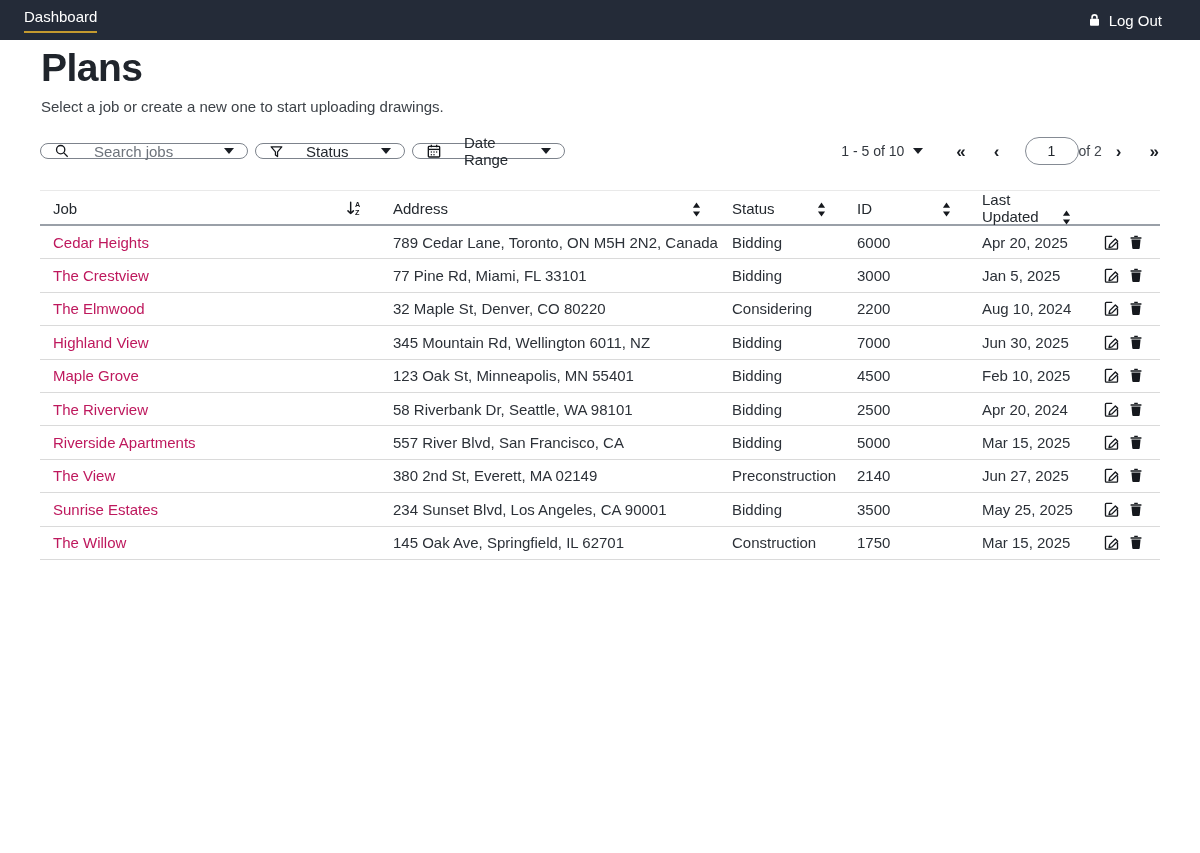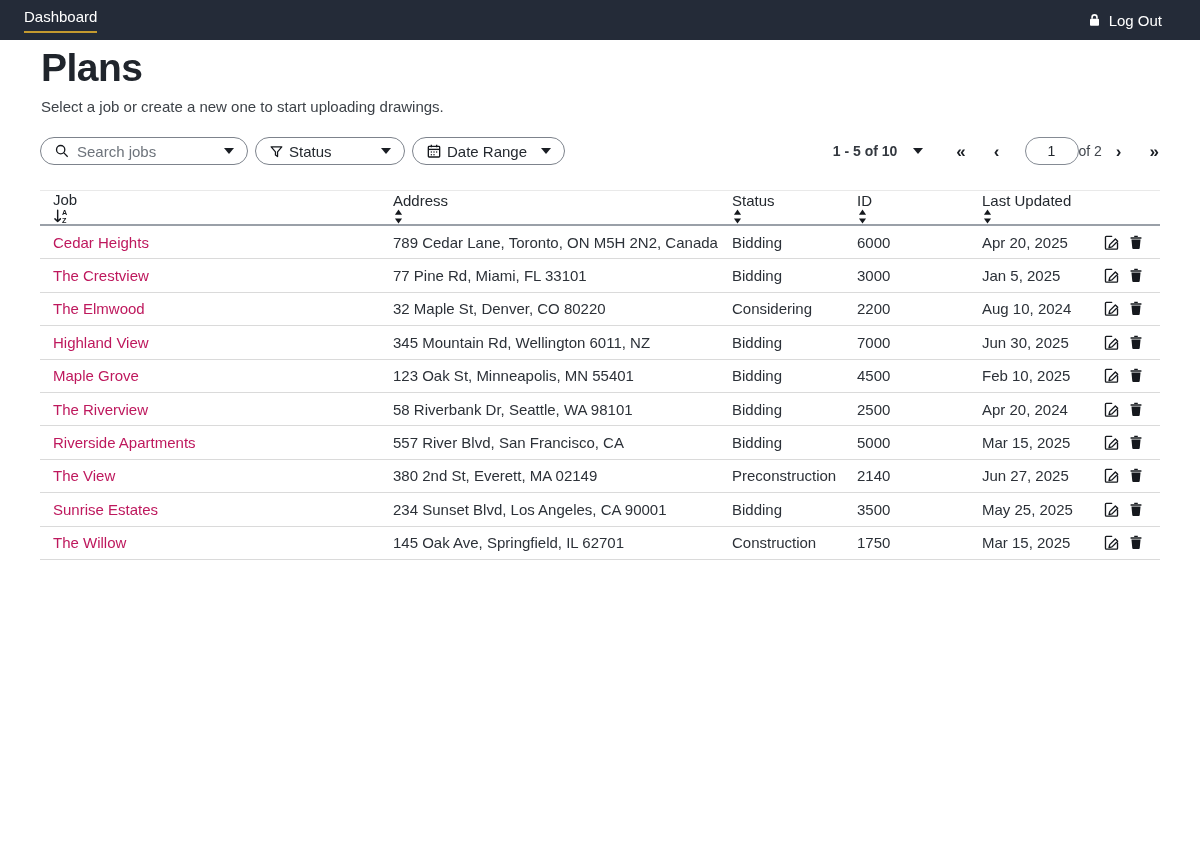--- a/index.html
+++ b/index.html
@@ -31,44 +31,44 @@
     margin:0; font-size:39px; font-weight:700; color:#20252c;
     letter-spacing:-0.5px; line-height:1.0;
   }
   .page-sub { margin:11px 0 0 0; font-size:15px; color:#3d4248; }
   
   .controls {
     position:absolute; top:137px; left:40px; width:1120px; height:28px;
     display:flex; align-items:center;
   }
   .pill {
-    height:28px; border:1px solid #7d838c; border-radius:999px;
-    display:flex; align-items:center; padding:0 13px; gap:5px;
+    height:16px; border:1px solid #7d838c; border-radius:999px;
+    display:flex; align-items:center; padding:0 13px; gap:22px;
     background:#fff; cursor:pointer;
   }
   .pill-search { width:208px; margin-right:7px; }
   .pill-status { width:150px; margin-right:7px; }
   .pill-date   { width:153px; }
   .pill input {
     border:none; outline:none; flex:1; min-width:0; font-size:15px;
     font-family:inherit; color:#24292f; background:transparent;
   }
   .pill input::placeholder { color:#6d737b; }
   .pill-label { font-size:15px; color:#24292f; flex:1; }
   .caret-down {
     width:0; height:0; border-left:5px solid transparent;
     border-right:5px solid transparent; border-top:6px solid #1a1e24;
     flex:none;
   }
   .pager {
     margin-left:auto; display:flex; align-items:center; height:28px;
   }
   .range-sel {
-    display:flex; align-items:center; gap:16px; cursor:pointer;
-    font-size:14px; font-weight:700; color:#33383f;
+    display:flex; align-items:center; gap:9px; cursor:pointer;
+    font-size:14px; font-weight:400; color:#33383f;
   }
   .chev {
     font-size:17px; font-weight:700; color:#1a1e24; cursor:pointer;
     line-height:1; padding:2px 1px; user-select:none;
   }
   .chev-first { margin-left:32px; }
   .chev-prev  { margin-left:26px; }
   .page-input {
     margin-left:24px; width:54px; height:28px; border:1px solid #858b94;
     border-radius:999px; text-align:center; font-size:14px; color:#24292f;
@@ -81,21 +81,21 @@
   .jobs-table { position:absolute; top:190px; left:40px; width:1120px; }
   .thead, .trow {
     display:grid;
     grid-template-columns:340px 339px 125px 125px 120px 58px;
     padding-left:13px; align-items:center;
   }
   .thead {
     height:36px; border-top:1px solid #e9e9e9; border-bottom:2px solid #9aa0a8;
     font-size:15px; color:#24292f;
   }
-  .th { display:flex; align-items:flex-start; justify-content:space-between; padding-right:30px;flex-direction:column; }
+  .th { display:flex; align-items:flex-end; justify-content:space-between; padding-right:30px; }
   .sort-btn { cursor:pointer; display:flex; align-items:center; }
   .trow {
     height:33.4px; border-bottom:1px solid #dadada; font-size:15px; color:#2c3138;
   }
   .job-link { color:#be185d; cursor:pointer; }
   .actions { display:flex; align-items:center; gap:6px; }
   .icon-btn { cursor:pointer; display:flex; align-items:center; padding:1px; }
   svg { display:block; }
 </style>
 </head>

